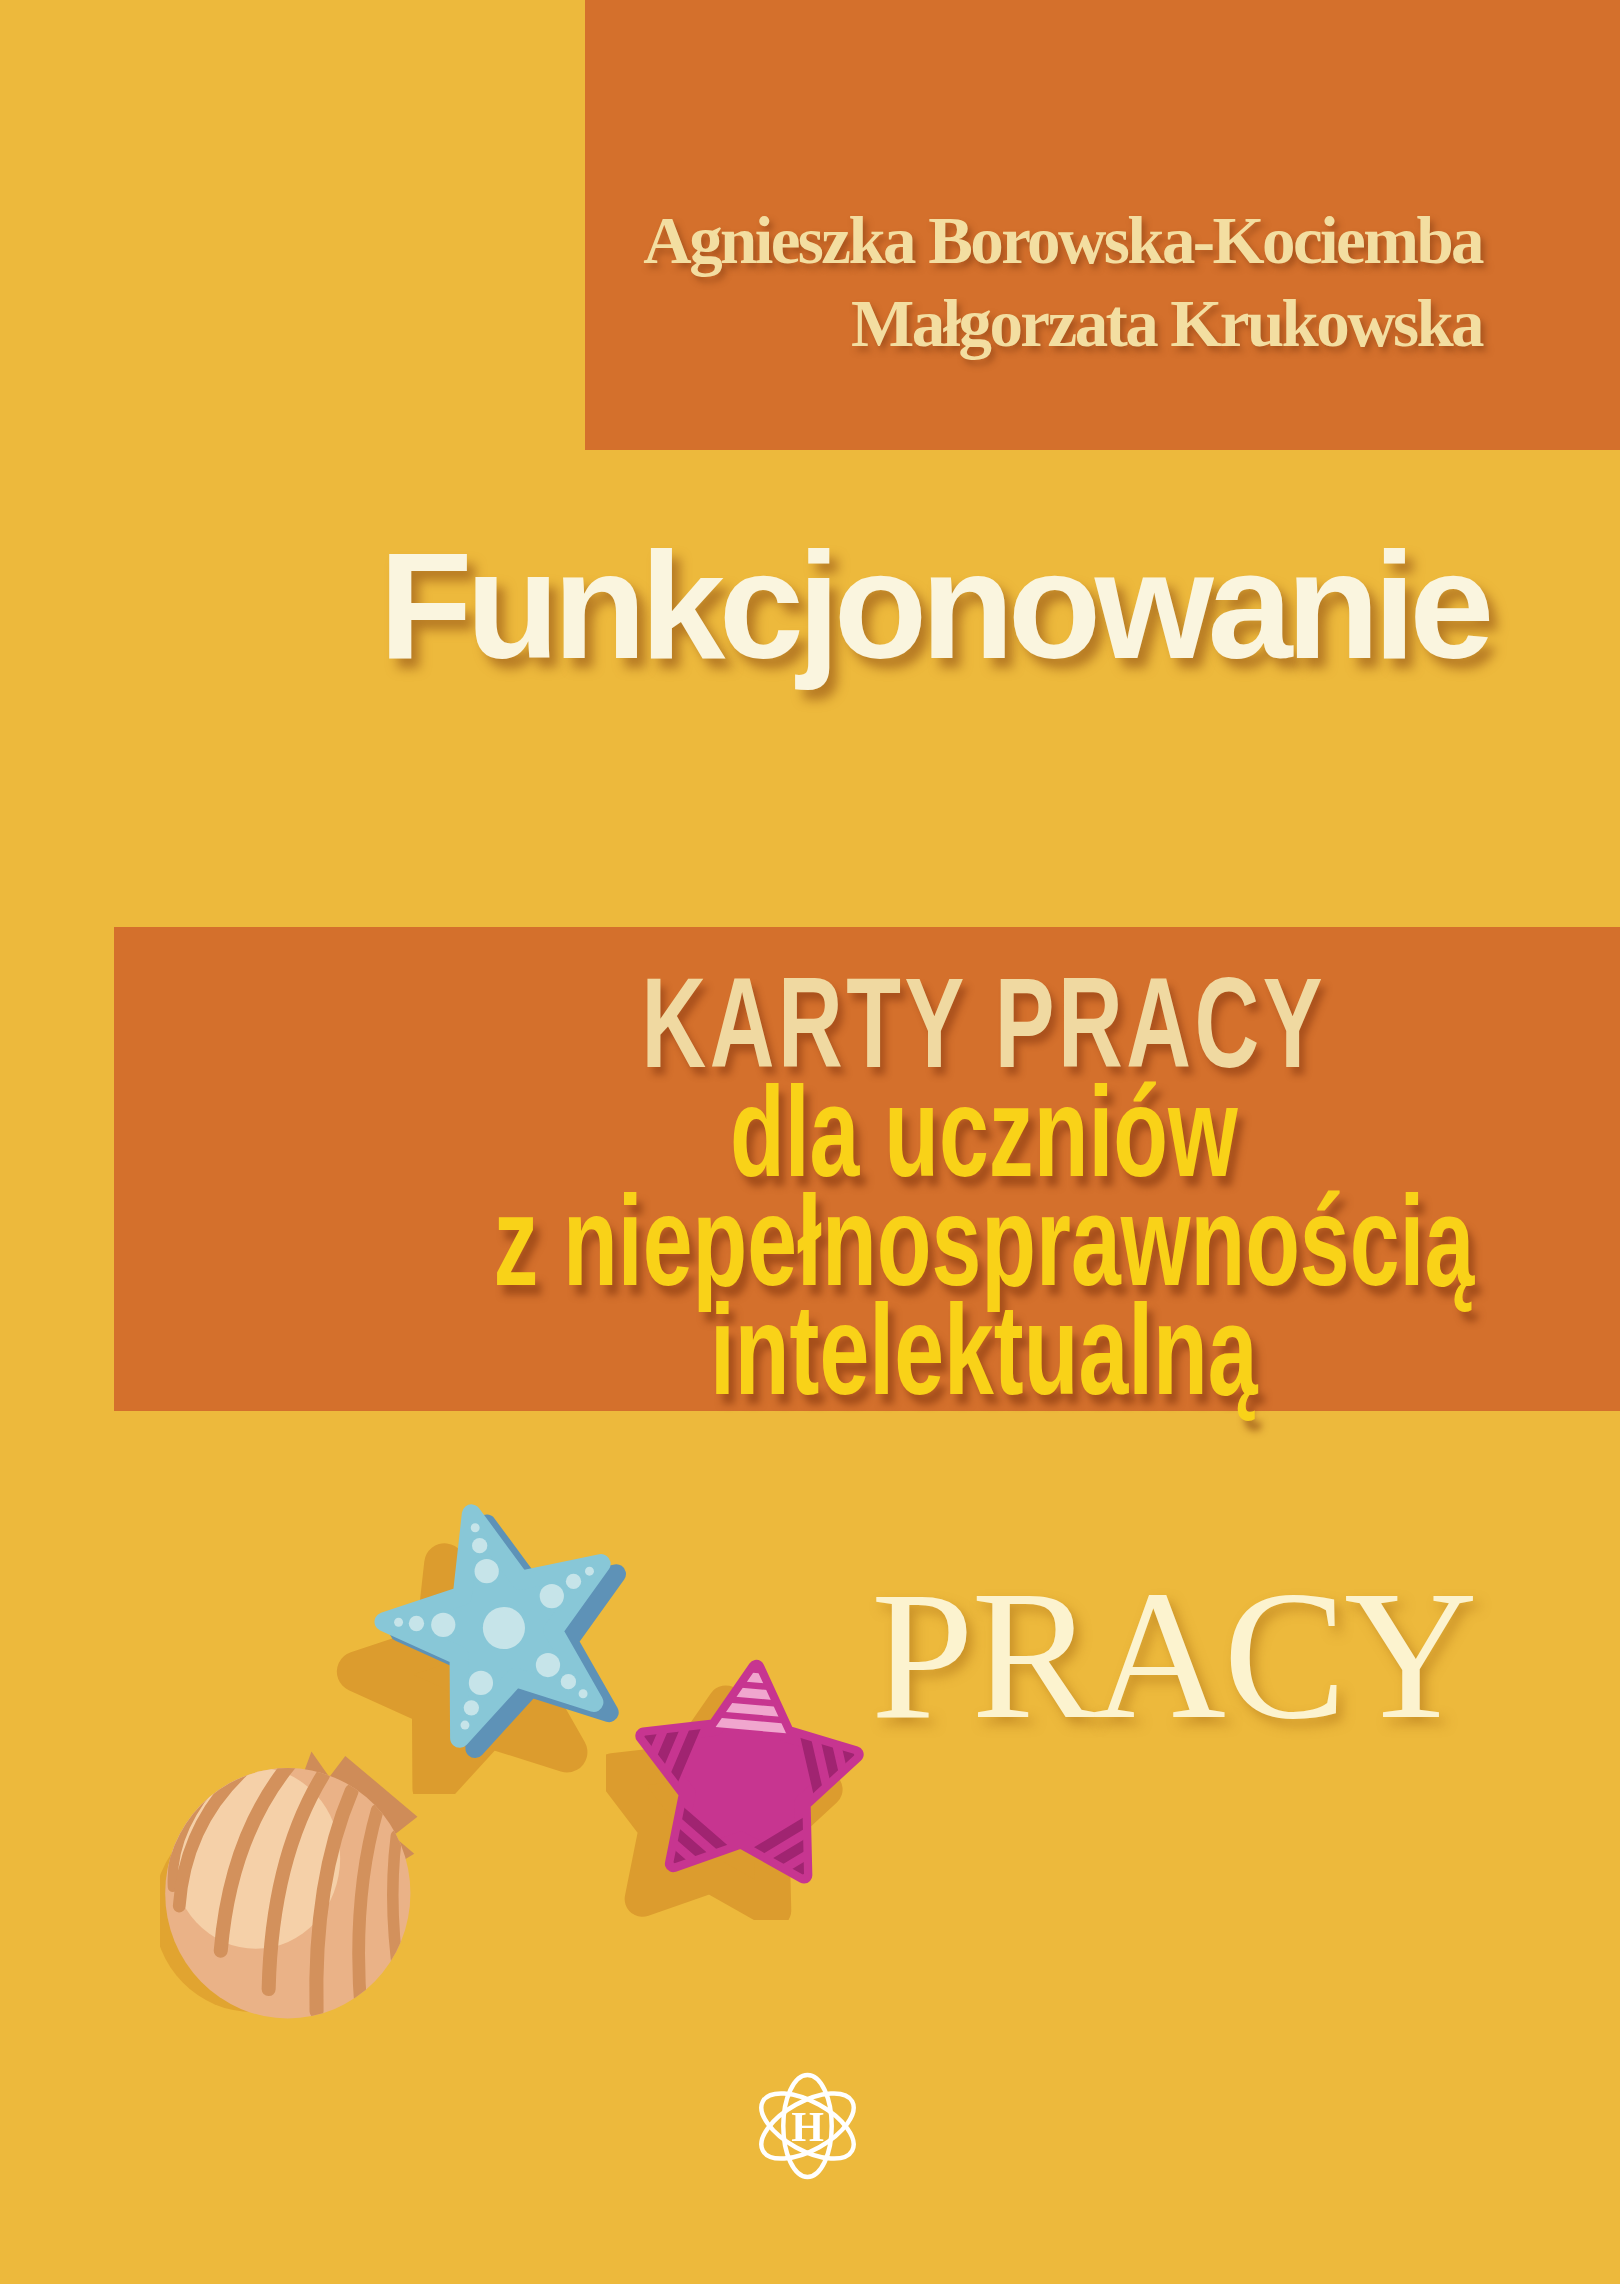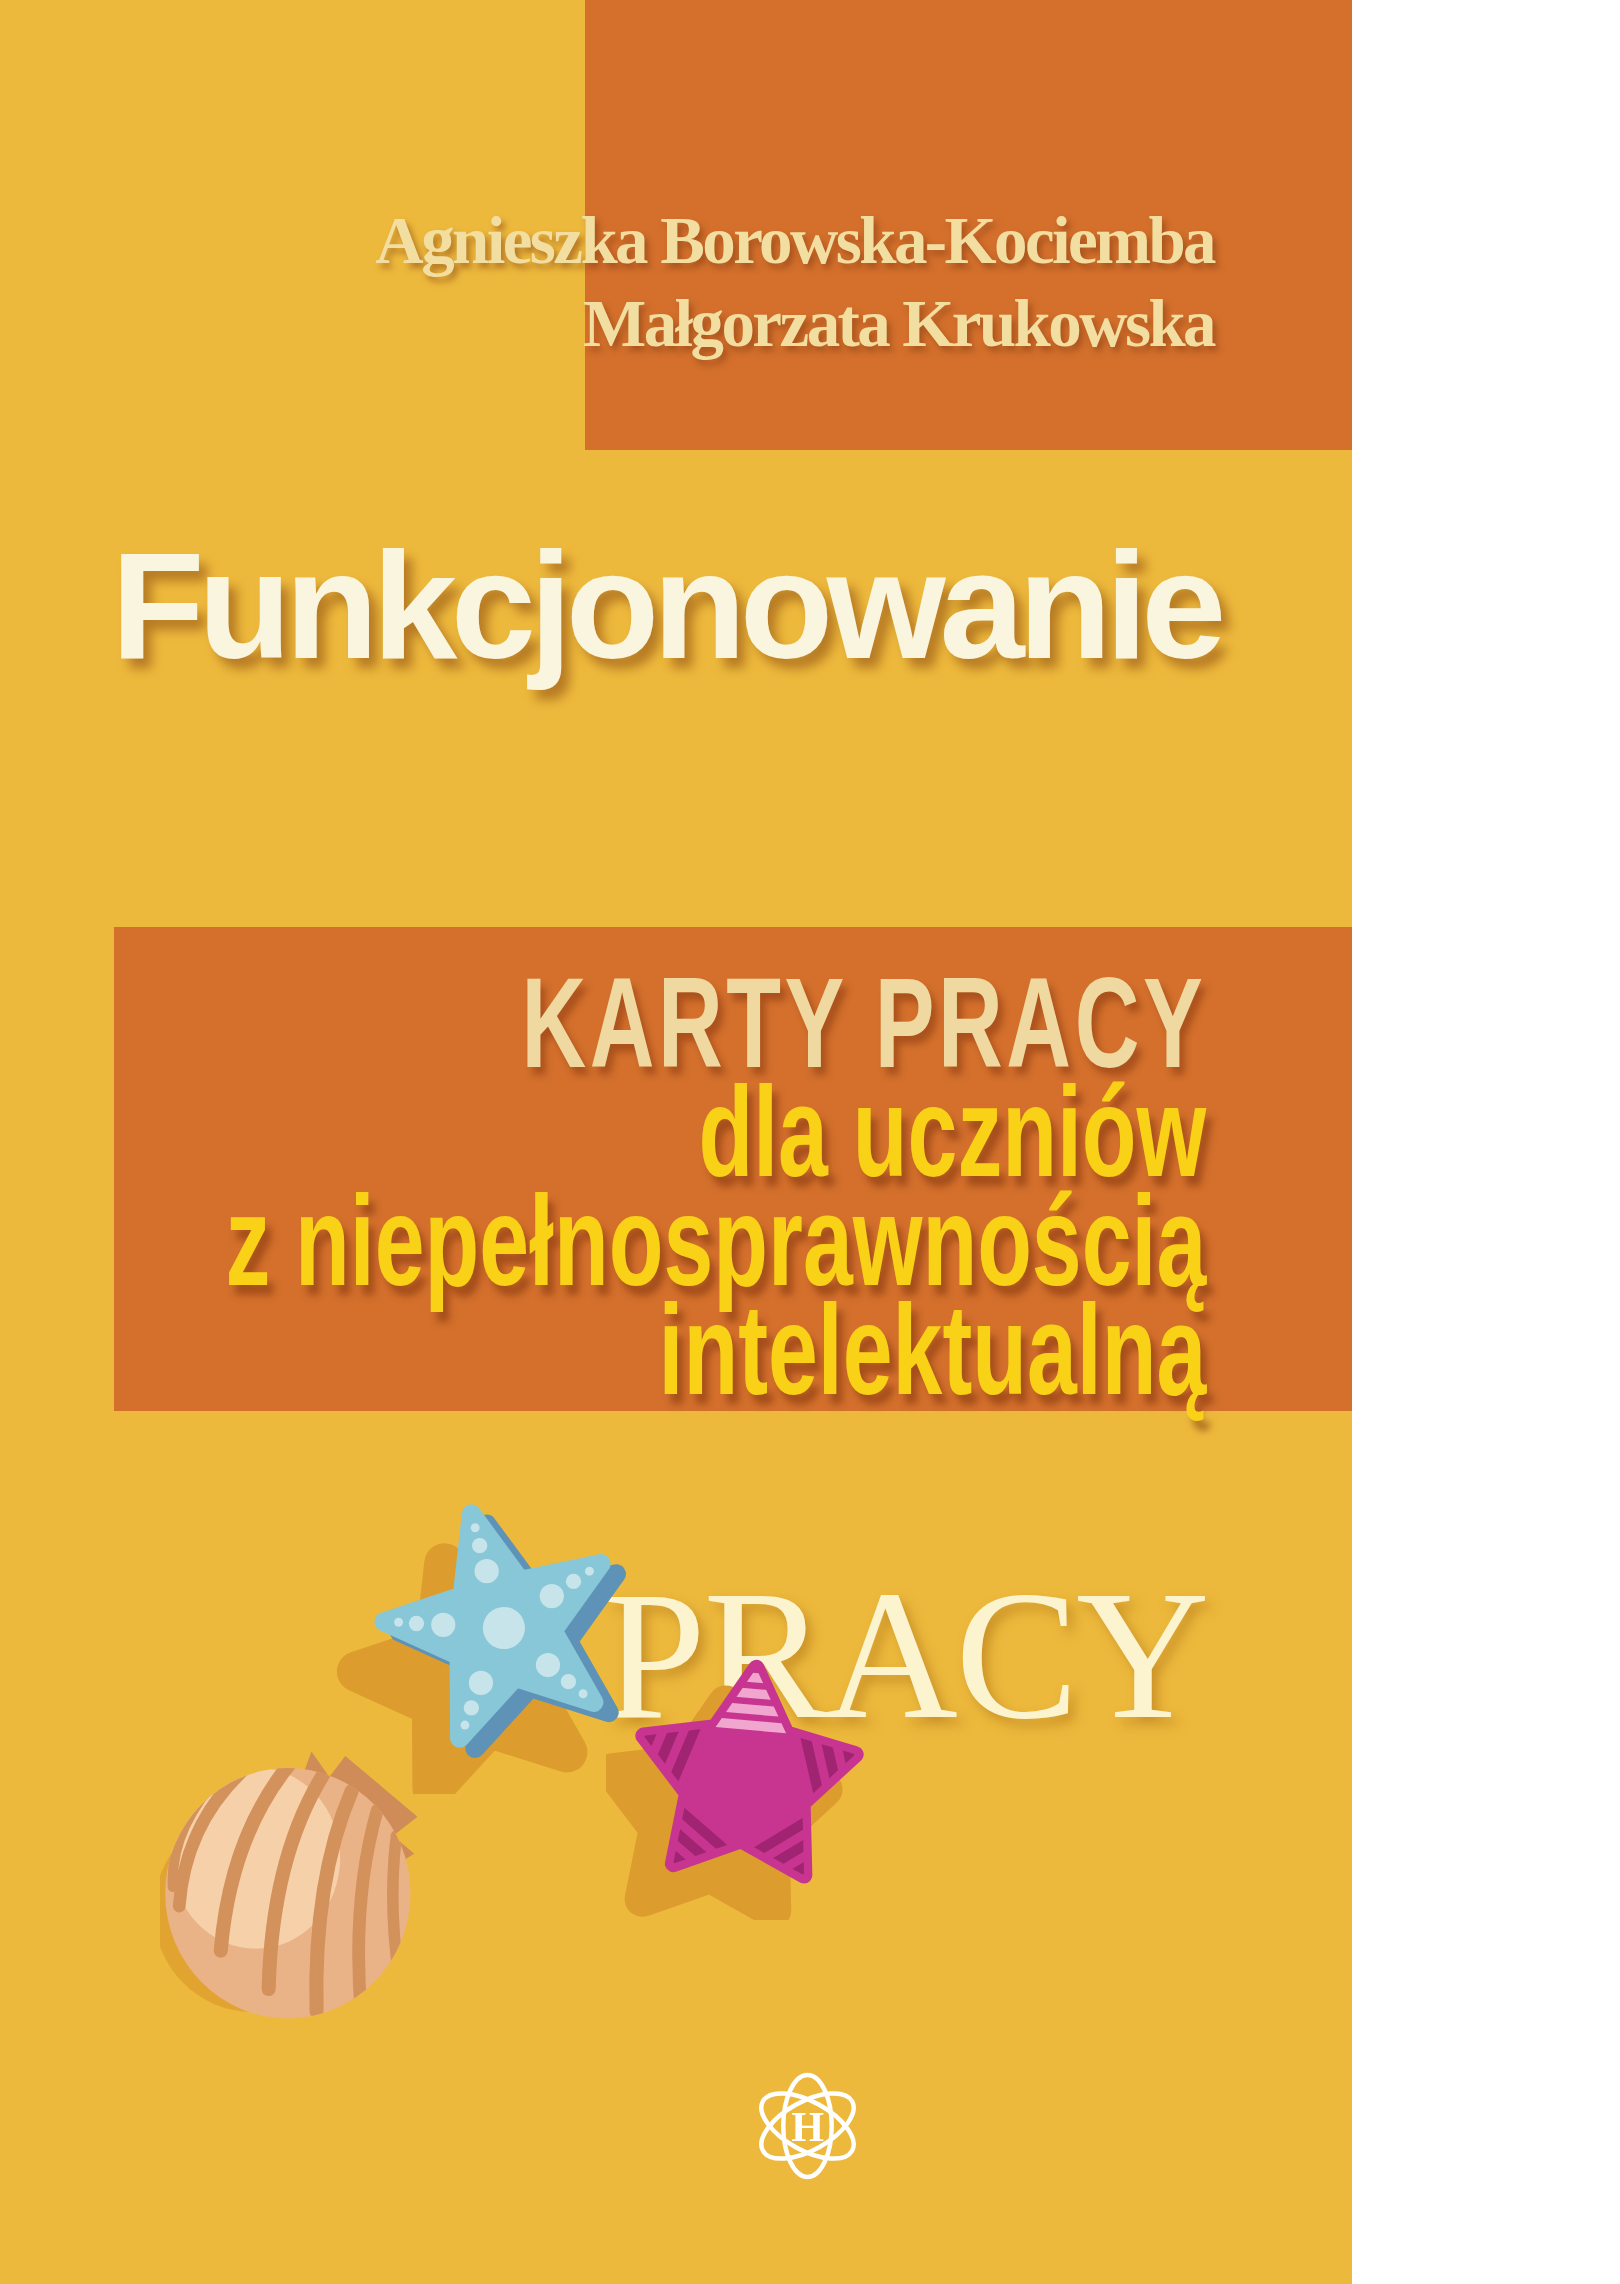--- a/index.html
+++ b/index.html
@@ -1,17 +1,17 @@
 <!DOCTYPE html>
 <html style="--color-background: #EDB93C; --color-panel: #D4702C; --color-title: #FAF5DF; --color-author: #F3DEA1; --color-subtitle_heading: #F0D9A1; --color-subtitle_text: #F9D218; --color-season: #FCF3CF; --color-logo: #FFFFFF; --color-starfish_blue: #88C7D7; --color-starfish_blue_dark: #5E92B7; --color-starfish_blue_dot: #C6E4E9; --color-starfish_pink: #C73590; --color-starfish_pink_stripe: #A02471; --color-starfish_pink_stripe_light: #F0A6CE; --color-shell_base: #EAB287; --color-shell_rib: #D3915C; --color-shell_light: #F5D0A8; --color-shell_crown: #CF8C58; --color-cast_shadow: #DC9C2E; --color-shell_shadow: #E1A430;font-size:10.2px"><head>
 <meta charset="utf-8">
 <style>
   html,body{margin:0;padding:0;}
   .page{
-    position:relative; width:1352px; height:2284px; overflow:hidden;
+    position:relative; width:1620px; height:2284px; overflow:hidden;
     background:var(--color-background,#EDB93C);
     font-family:"Liberation Sans", sans-serif;
   }
   
   .author-panel{
     position:absolute; left:585px; top:0; right:0; height:450px;
     background:var(--color-panel,#D4702C);
   }
   .authors{
     position:absolute; top:199px; right:138px; text-align:right;
@@ -28,21 +28,21 @@
     color:var(--color-title,#FAF5DF);
     text-shadow:8.3px 9.6px 10.2px rgba(146,82,20,.6);
     white-space:nowrap;
   }
   
   .band{
     position:absolute; left:114px; top:927px; right:0; height:484px;
     background:var(--color-panel,#D4702C);
   }
   .band-text{
-    position:absolute; top:41px; right:146px; text-align:right; font-weight:bold;
+    position:absolute; top:41px; right:146px; text-align:center; font-weight:bold;
     white-space:nowrap;
   }
   .band-line{
     display:block; line-height:109px; font-size:128px;
     transform:scaleX(0.70); transform-origin:100% 50%;
   }
   .band-line.heading{
     letter-spacing:5.1px;
     color:var(--color-subtitle_heading,#F0D9A1);
     text-shadow:7.7px 8.3px 9px rgba(120,45,10,.45);

